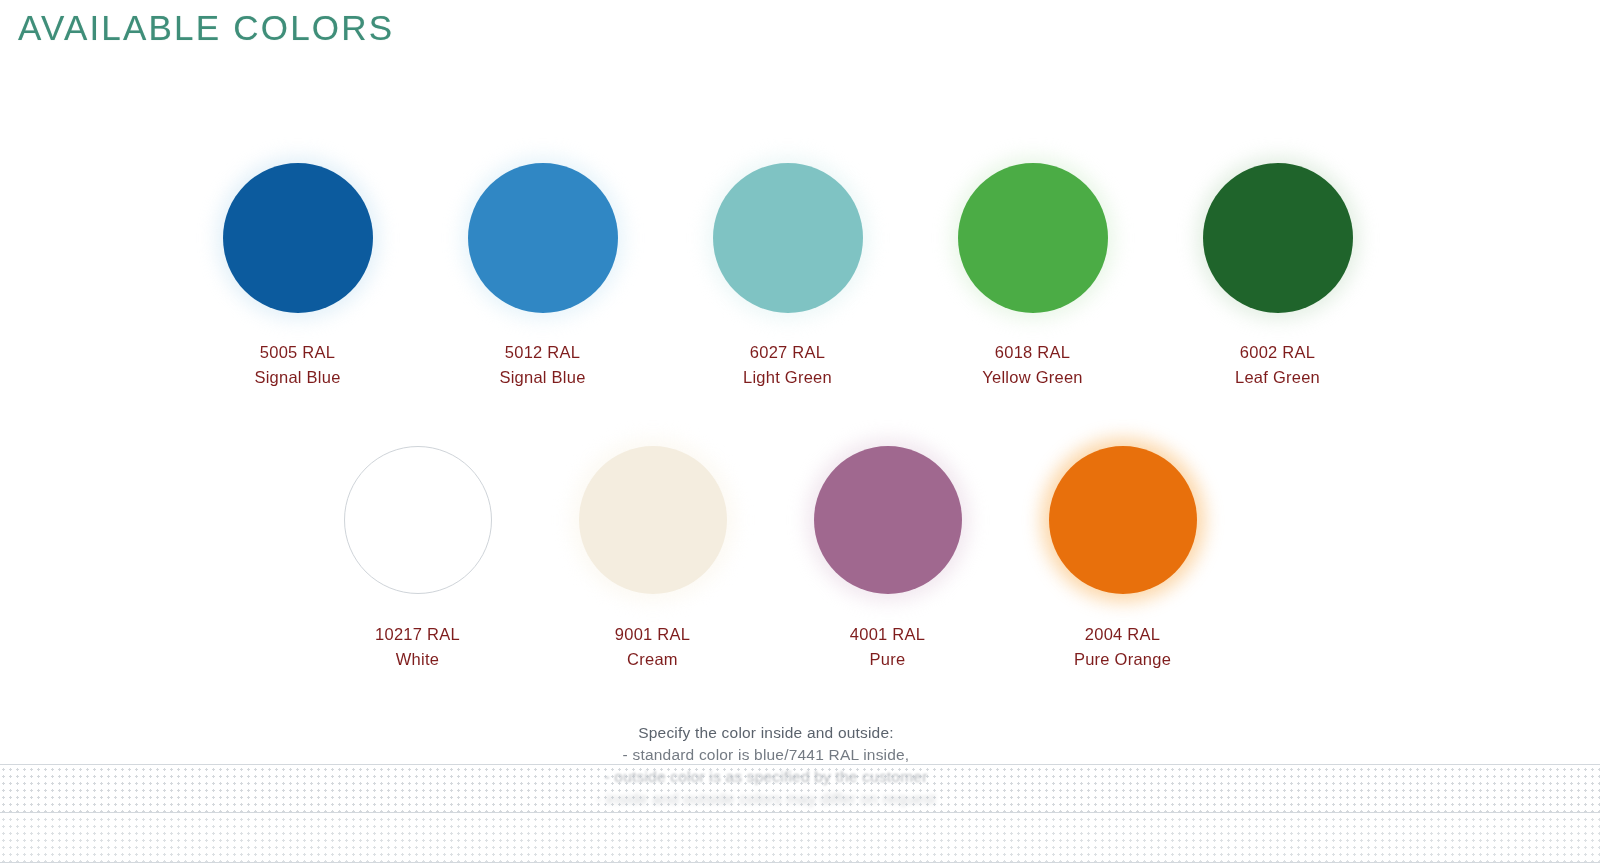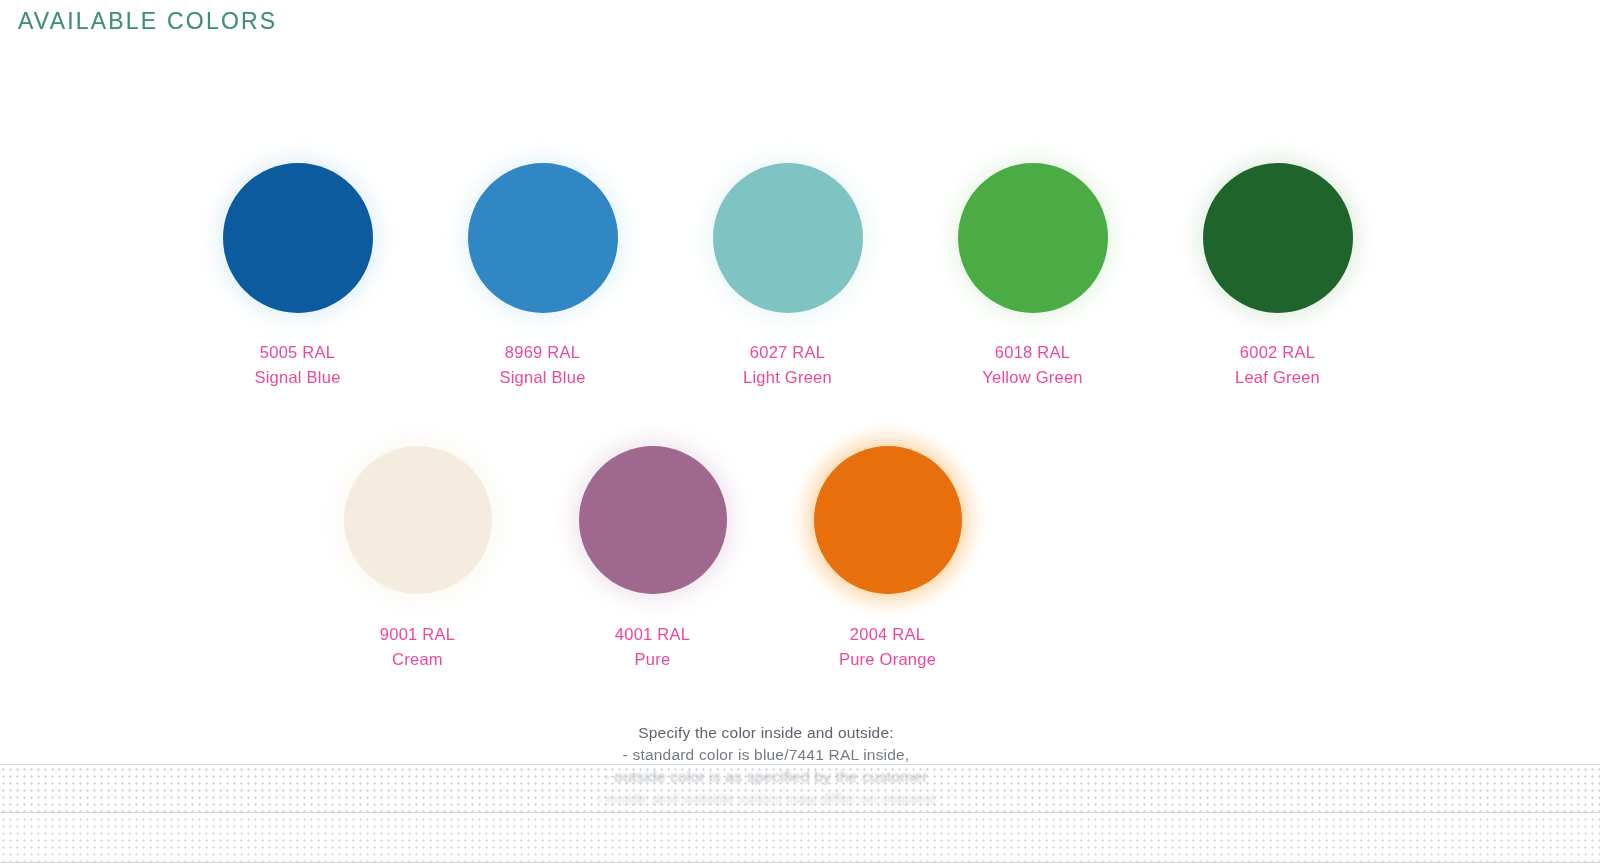--- a/index.html
+++ b/index.html
@@ -17,21 +17,21 @@
     width: 1600px;
     height: 867px;
     background: #ffffff;
   }
 
   
   .page-title {
     position: absolute;
     left: 18px;
     top: 8px;
-    font-size: 23px;
+    font-size: 35px;
     letter-spacing: 2.2px;
     font-weight: 400;
     color: #3f8e79;
     text-shadow: 0 0 1px rgba(63,142,121,.35);
     white-space: nowrap;
   }
 
   
   .rows {
     position: absolute;
@@ -86,21 +86,21 @@
     height: 164px;
     border-radius: 50%;
     z-index: 1;
     filter: blur(9px);
     opacity: .55;
   }
 
   .caption {
     margin-top: 22px;
     text-align: center;
-    color: #ec4899;
+    color: #7f1d1d;
     font-size: 16.5px;
     line-height: 25px;
     letter-spacing: .25px;
     filter: blur(.45px);
   }
   .caption .code { display: block; }
   .caption .name { display: block; }
 
   
   .footer-note {
@@ -162,21 +162,21 @@
             <span class="code">5005 RAL</span>
             <span class="name">Signal Blue</span>
           </div>
         </div>
         <div class="swatch">
           <div class="disc-wrap">
             <div class="glow" style="background: rgb(214, 236, 247);"></div>
             <div class="disc" style="background: rgb(48, 135, 196);"></div>
           </div>
           <div class="caption">
-            <span class="code">8969 RAL</span>
+            <span class="code">5012 RAL</span>
             <span class="name">Signal Blue</span>
           </div>
         </div>
         <div class="swatch">
           <div class="disc-wrap">
             <div class="glow" style="background: rgb(223, 242, 242);"></div>
             <div class="disc" style="background: rgb(127, 195, 195);"></div>
           </div>
           <div class="caption">
             <span class="code">6027 RAL</span>
@@ -198,20 +198,30 @@
             <div class="glow" style="background: rgb(207, 227, 207);"></div>
             <div class="disc" style="background: rgb(31, 100, 43);"></div>
           </div>
           <div class="caption">
             <span class="code">6002 RAL</span>
             <span class="name">Leaf Green</span>
           </div>
         </div>
       </div>
     <div class="swatch-row row-bottom">
+        <div class="swatch">
+          <div class="disc-wrap">
+            <div class="glow" style="background: rgb(255, 255, 255); opacity: 0;"></div>
+            <div class="disc" style="background: rgb(255, 255, 255); border: 1px solid rgb(207, 212, 217);"></div>
+          </div>
+          <div class="caption">
+            <span class="code">10217 RAL</span>
+            <span class="name">White</span>
+          </div>
+        </div>
         <div class="swatch">
           <div class="disc-wrap">
             <div class="glow" style="background: rgb(250, 245, 234);"></div>
             <div class="disc" style="background: rgb(244, 237, 223);"></div>
           </div>
           <div class="caption">
             <span class="code">9001 RAL</span>
             <span class="name">Cream</span>
           </div>
         </div>

